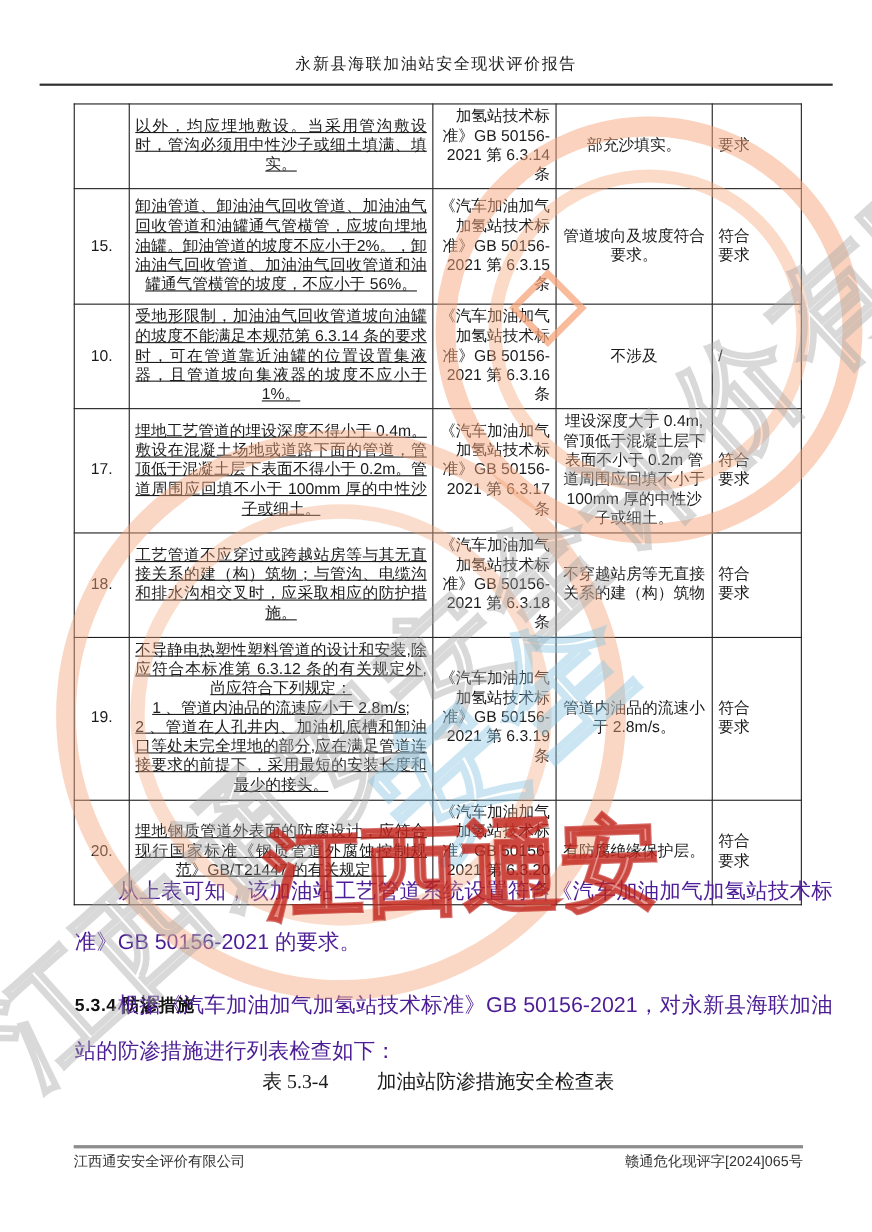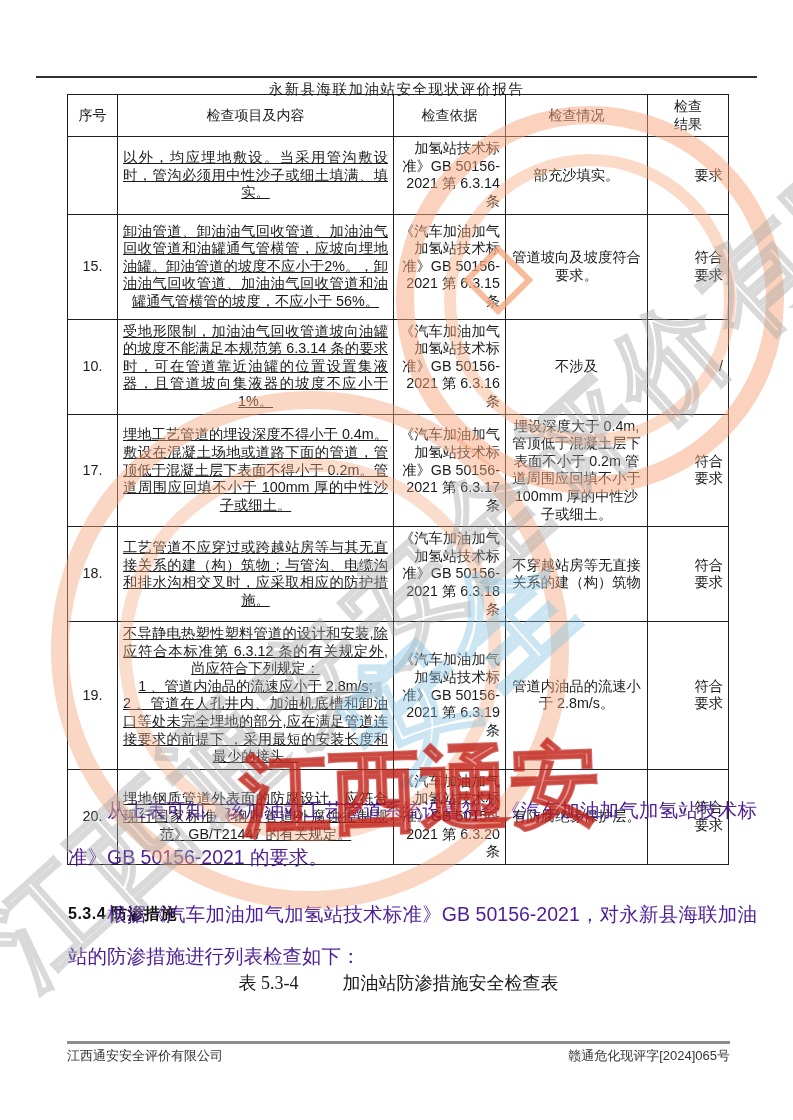--- a/index.html
+++ b/index.html
@@ -5,21 +5,21 @@
   * { margin:0; padding:0; box-sizing:border-box; }
   html,body { width:793px; height:1120px; }
   body {
     position:relative; background:#ffffff; overflow:hidden;
     font-family:"Liberation Sans","DejaVu Sans",sans-serif;
     color:#1c1c1c;
   }
   
   .doc-title {
     position:absolute; top:49px; left:0; width:100%;
-    text-align:center; font-size:14.5px; letter-spacing:1.5px; color:#222;margin-top:31px;
+    text-align:center; font-size:14.5px; letter-spacing:1.5px; color:#222;
   }
   .title-rule {
     position:absolute; top:76px; left:36px; right:36px; height:2.2px;
     background:#303030;
   }
   
   table.check-table {
     position:absolute; top:94px; left:67px; width:661px;
     border-collapse:collapse; table-layout:fixed;
   }
@@ -28,21 +28,21 @@
     font-size:14.3px; line-height:17.6px; font-weight:normal;
     vertical-align:middle; padding:3px 5px; overflow:hidden; color:#1b1b1b;
   }
   .check-table th { font-size:14px; text-align:center; }
   .col-no{width:50px} .col-content{width:276px} .col-basis{width:112px}
   .col-situation{width:142px} .col-result{width:81px}
   .cell-no { text-align:center; }
   .cell-content { text-align:justify; text-align-last:center; white-space:pre-line; padding:3px 7px;text-decoration:underline; }
   .cell-basis { text-align:right; padding:2px 2px; }
   .cell-situation { text-align:center; padding:3px 6px; }
-  .cell-result { text-align:right; }
+  .cell-result { text-align:left; }
   .cell-result .wrapbox { display:inline-block; width:2.3em; }
   .bold { font-weight:bold; }
   .vtop { vertical-align:top; padding-top:6px; }
   
   .para {
     position:absolute; left:68px; width:689px;
     font-size:19.5px; text-align:justify; text-indent:2em; color:#4c1d95;
   }
   .para1 { top:787px; line-height:47px; }
   .para2 { top:893px; line-height:42px; }
@@ -94,27 +94,20 @@
 
 <table class="check-table">
   <colgroup>
     <col class="col-no">
       <col class="col-content">
       <col class="col-basis">
       <col class="col-situation">
       <col class="col-result">
   </colgroup>
   <tbody>
-      <tr style="height:37px">
-    <th>序号</th>
-    <th>检查项目及内容</th>
-    <th>检查依据</th>
-    <th>检查情况</th>
-    <th><span class="wrapbox" style="display:inline-block;width:2.3em">检查结果</span></th>
-  </tr>
   <tr style="height:55px">
     <td class="cell-no"></td>
     <td class="cell-content bold">以外，均应埋地敷设。当采用管沟敷设时，管沟必须用中性沙子或细土填满、填实。</td>
     <td class="cell-basis bold">加氢站技术标准》GB 50156-2021 第 6.3.14 条</td>
     <td class="cell-situation vtop">部充沙填实。</td>
     <td class="cell-result vtop"><span class="wrapbox">要求</span></td>
   </tr>
   <tr style="height:105px">
     <td class="cell-no">15.</td>
     <td class="cell-content">卸油管道、卸油油气回收管道、加油油气回收管道和油罐通气管横管，应坡向埋地油罐。卸油管道的坡度不应小于2%。，卸油油气回收管道、加油油气回收管道和油罐通气管横管的坡度，不应小于 56%。</td>

